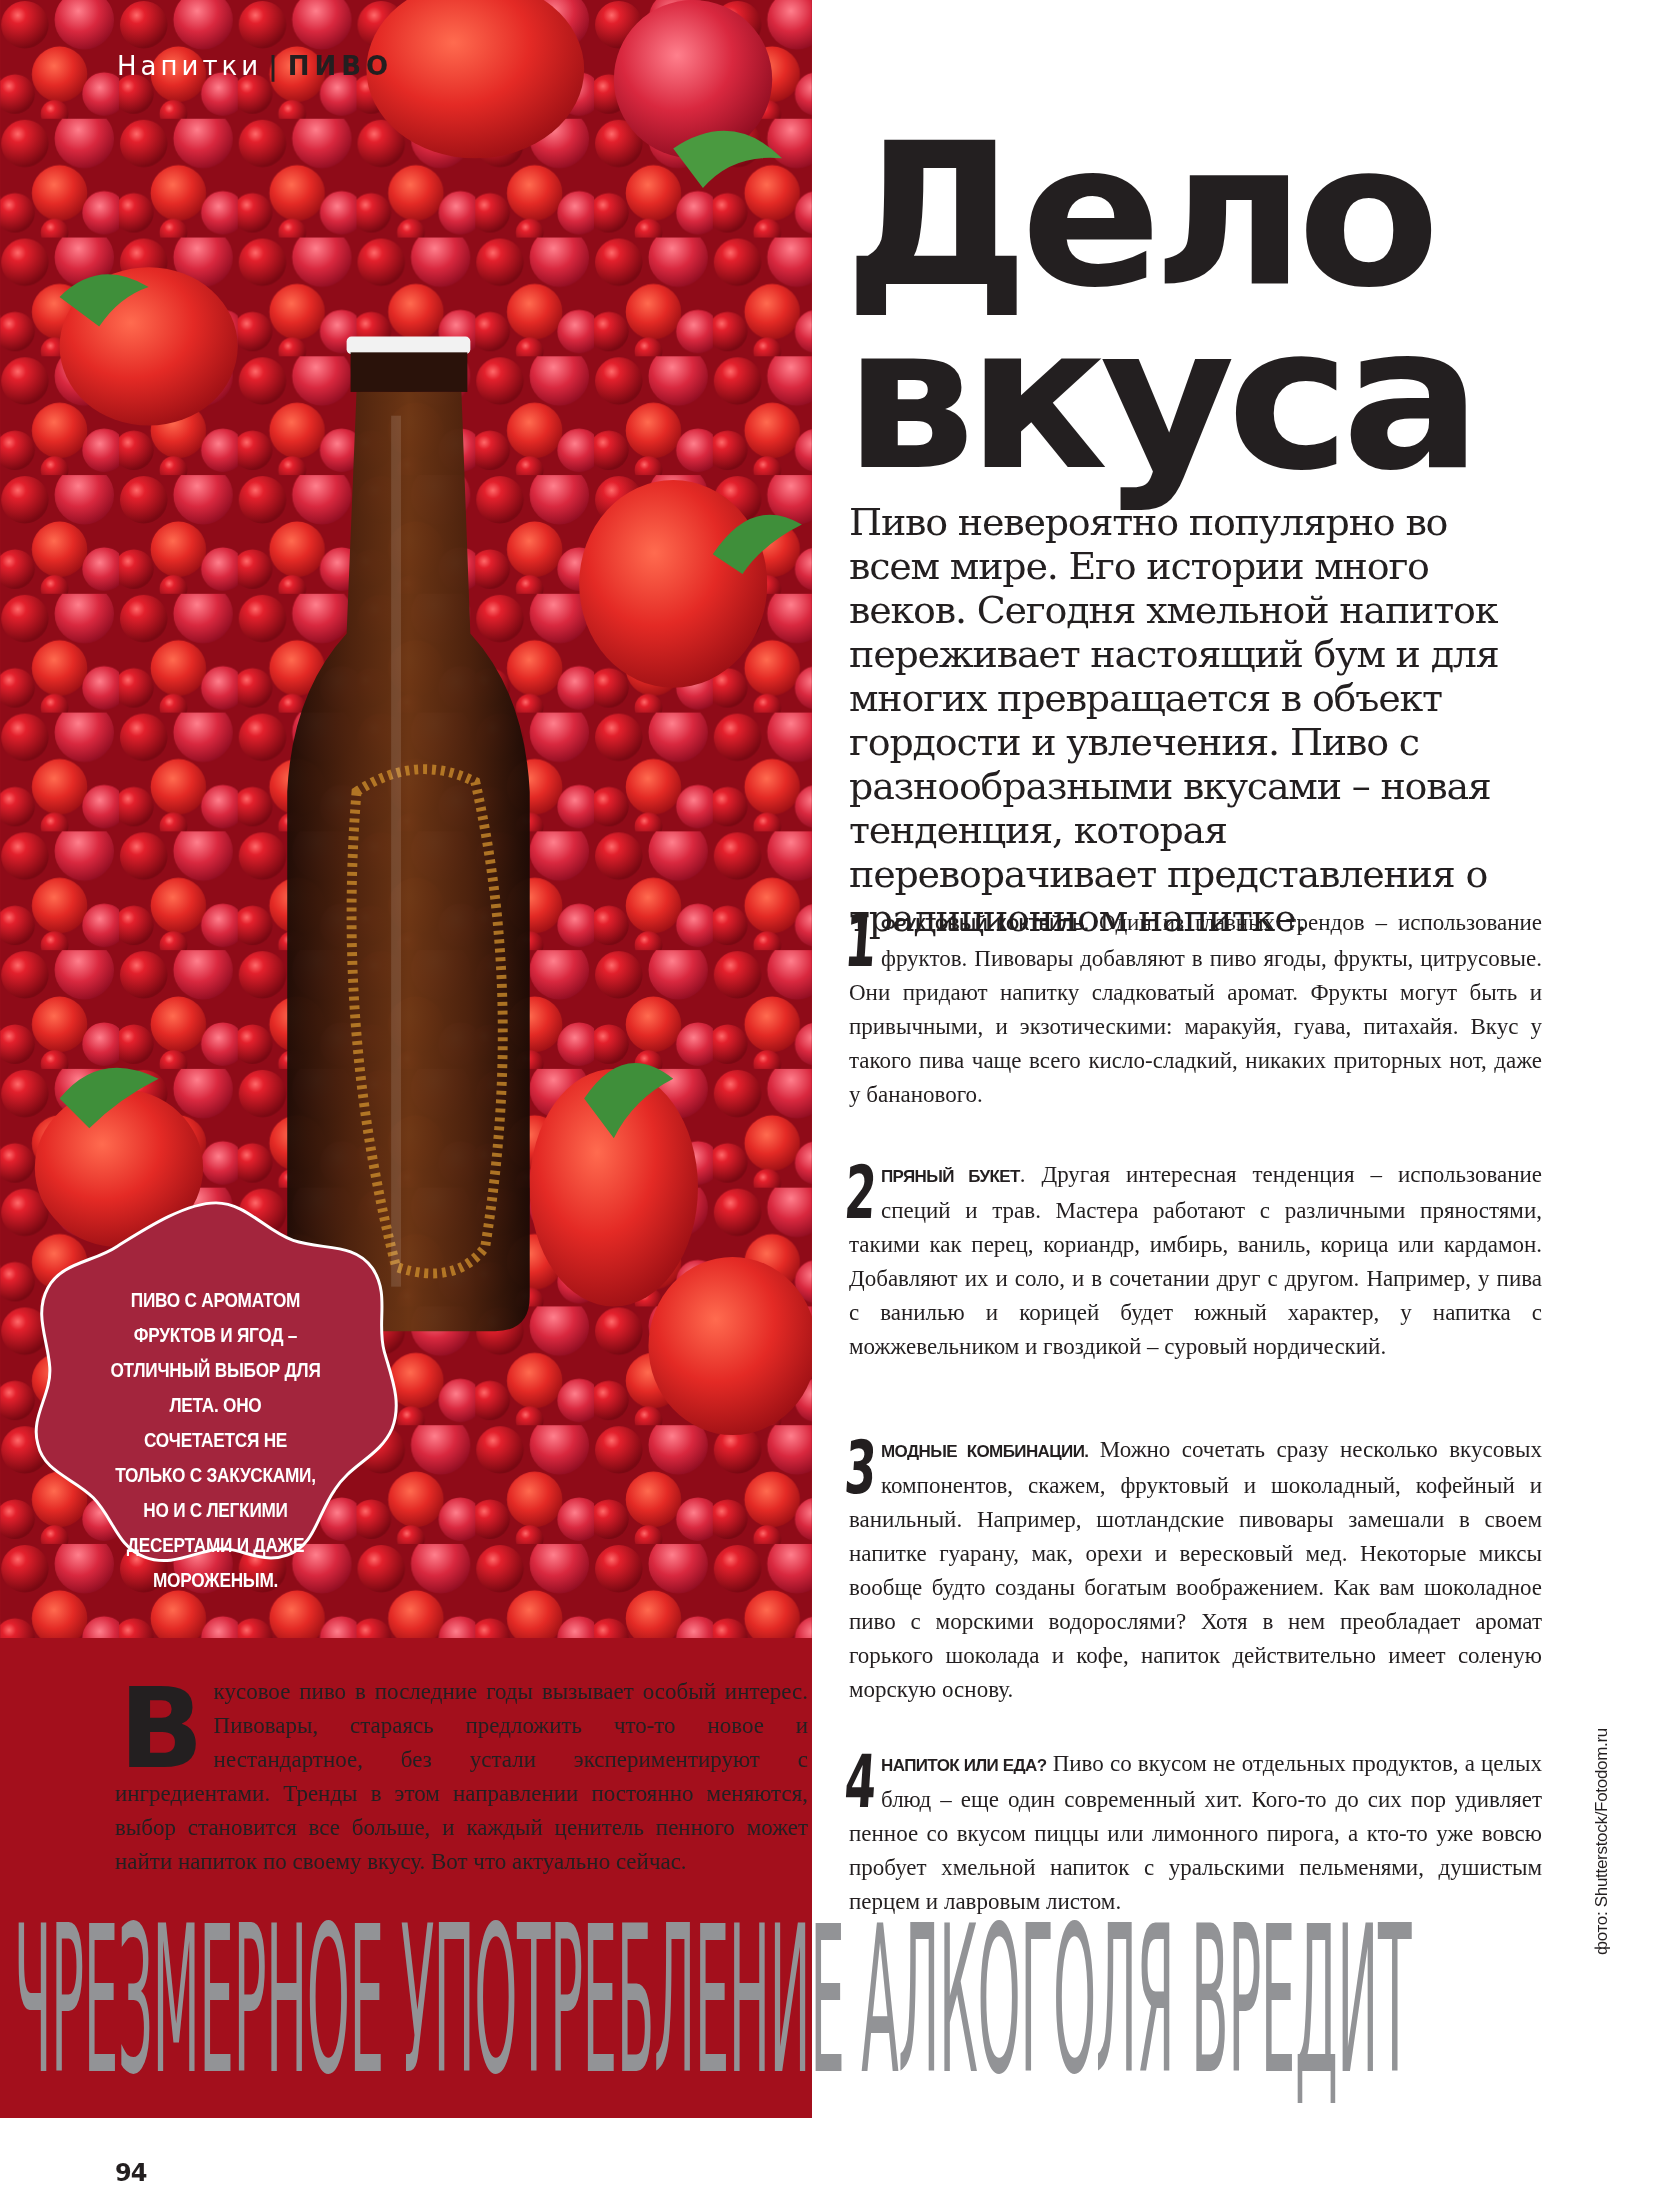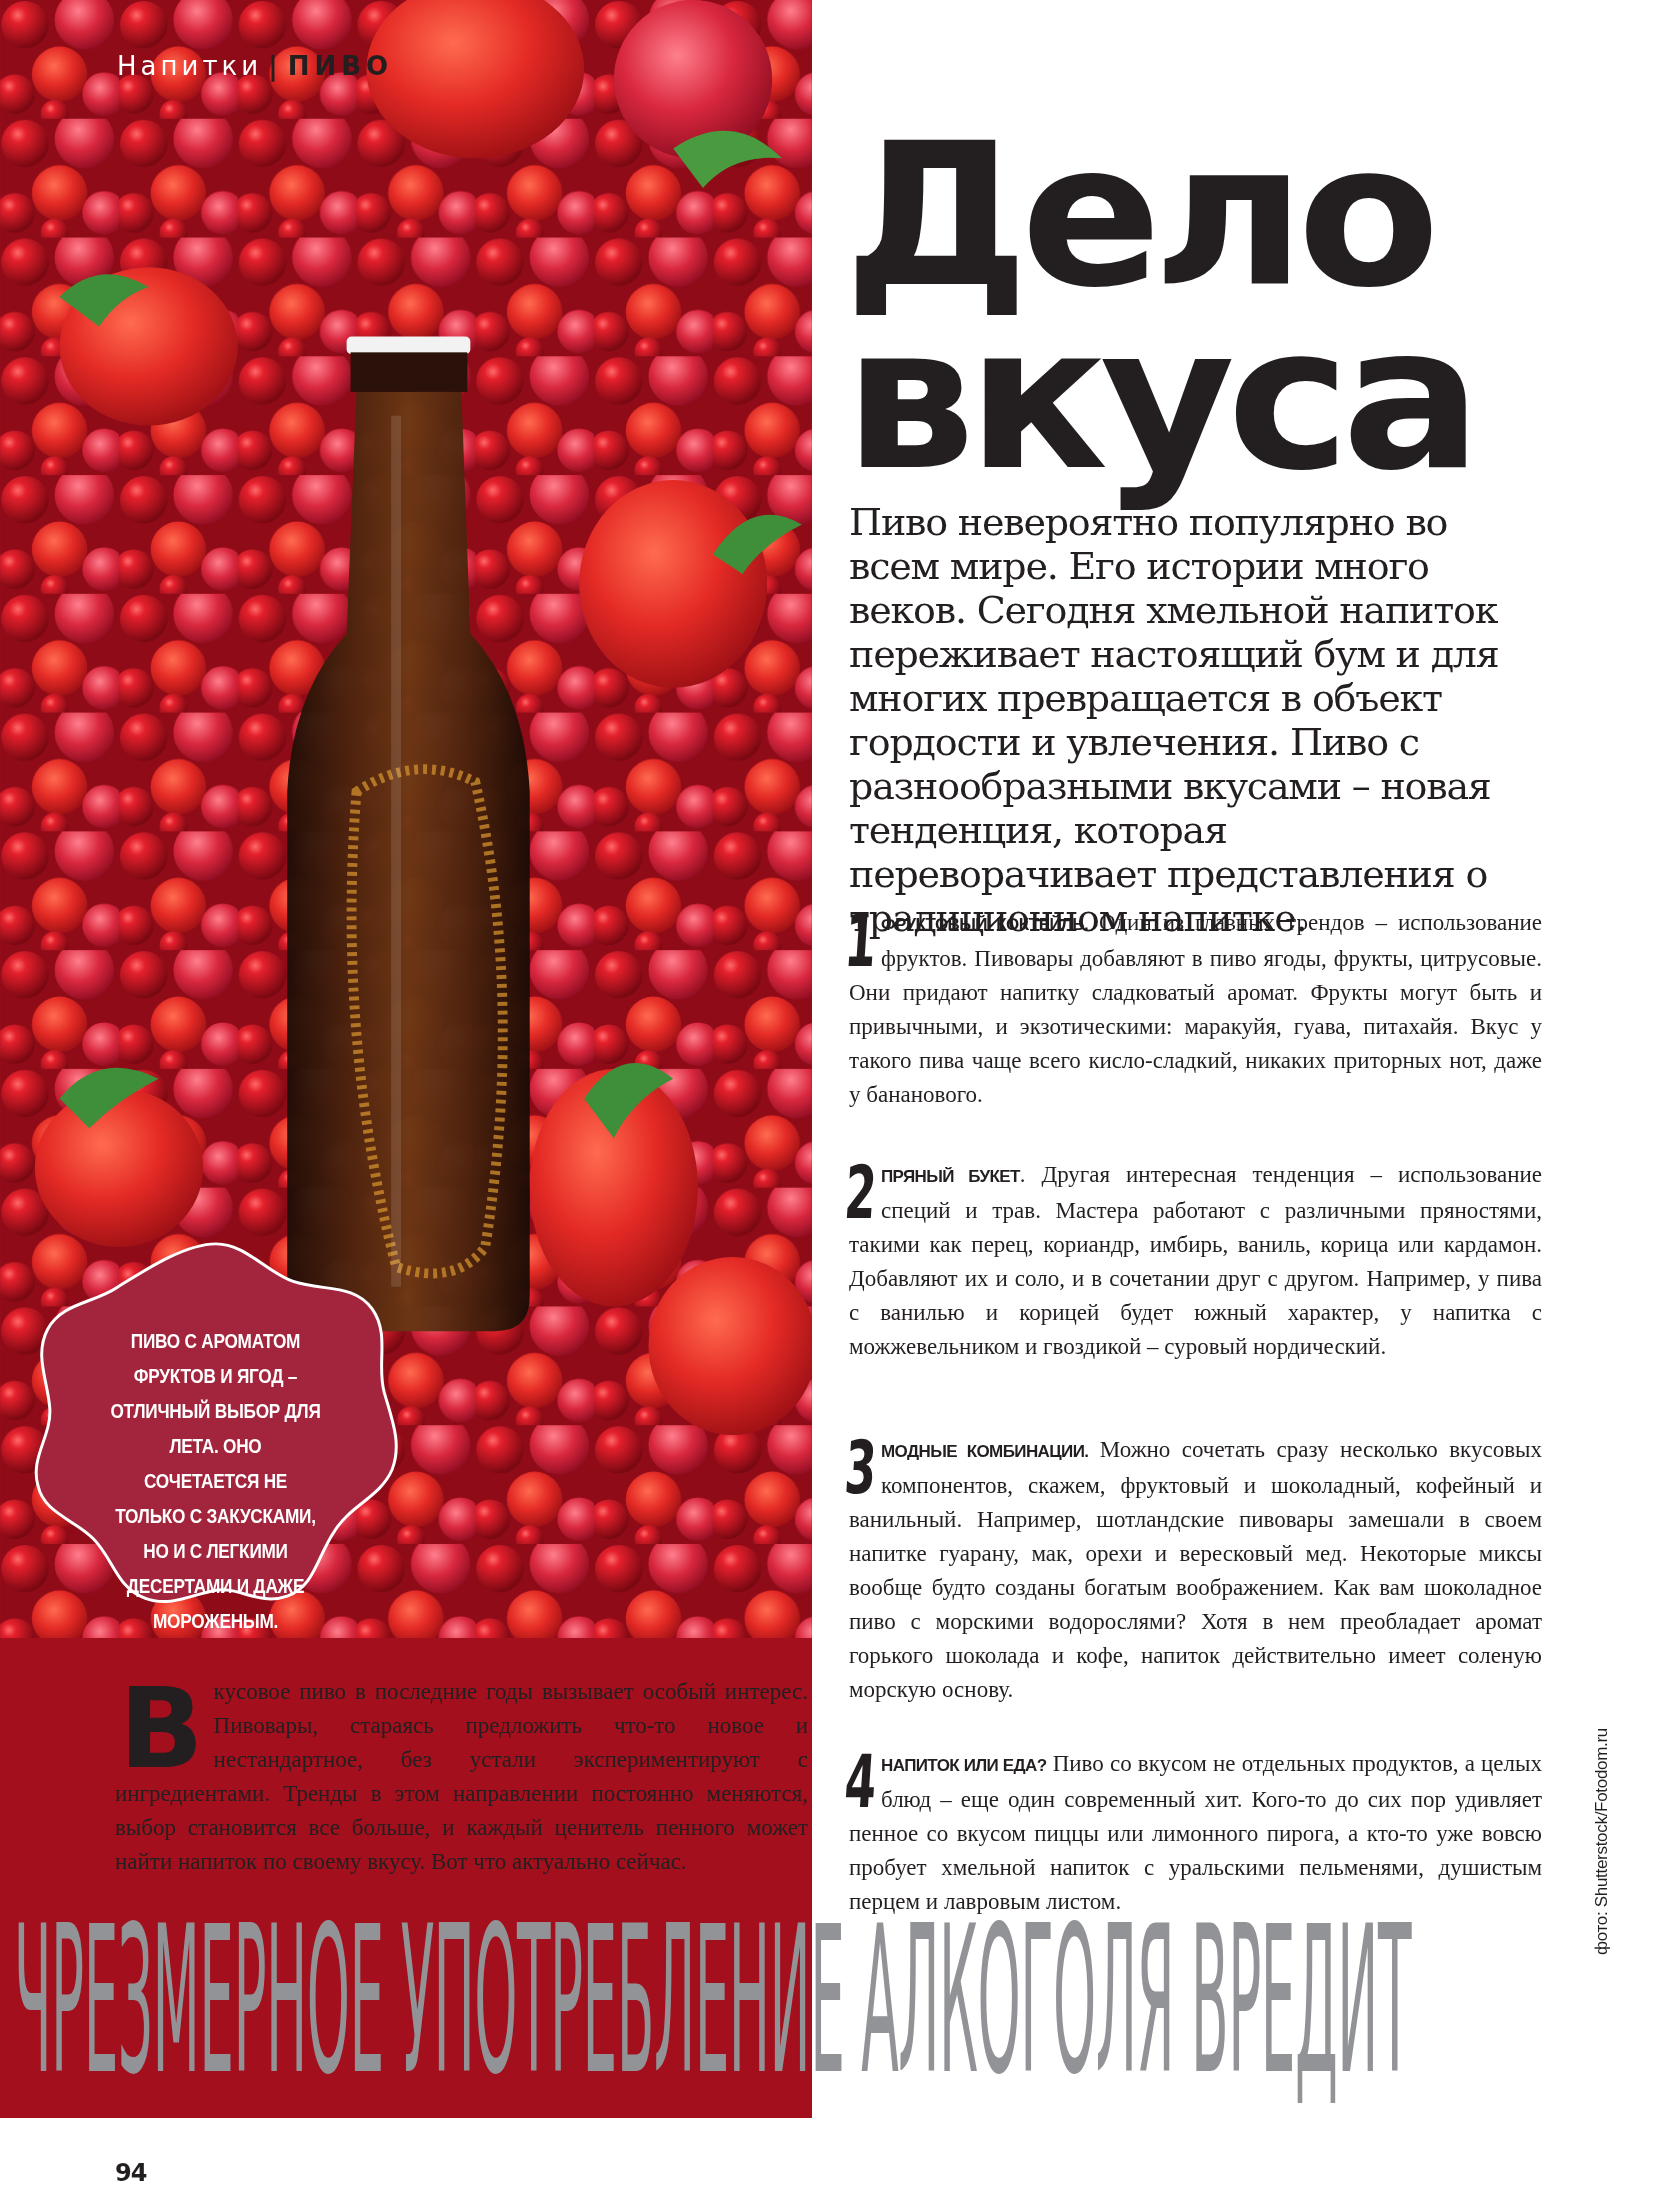--- a/index.html
+++ b/index.html
@@ -21,21 +21,21 @@
   .section-label {
     position: absolute; left: 117px; top: 51px;
     font-family: "DejaVu Sans", sans-serif; font-size: 26px; letter-spacing: 4px;
     color: #ffffff; white-space: nowrap;
   }
   .section-label .sep { color: #231f20; margin: 0 6px; font-weight: bold; }
   .section-label .topic { color: #231f20; font-weight: bold; letter-spacing: 5px; }
 
   
   .badge {
-    position: absolute; left: 28px; top: 1232px; width: 376px; height: 376px;
+    position: absolute; left: 28px; top: 1191px; width: 376px; height: 376px;
   }
   .badge svg { position: absolute; left: 0; top: 0; }
   .badge-text {
     position: absolute; left: 59px; top: 91px; width: 257px;
     font-family: "Liberation Sans", sans-serif; font-weight: bold;
     font-size: 21px; line-height: 35px; color: #ffffff; text-align: center;
     text-transform: uppercase; transform: scaleX(0.82); transform-origin: center top;
     letter-spacing: -0.3px;
   }
 

